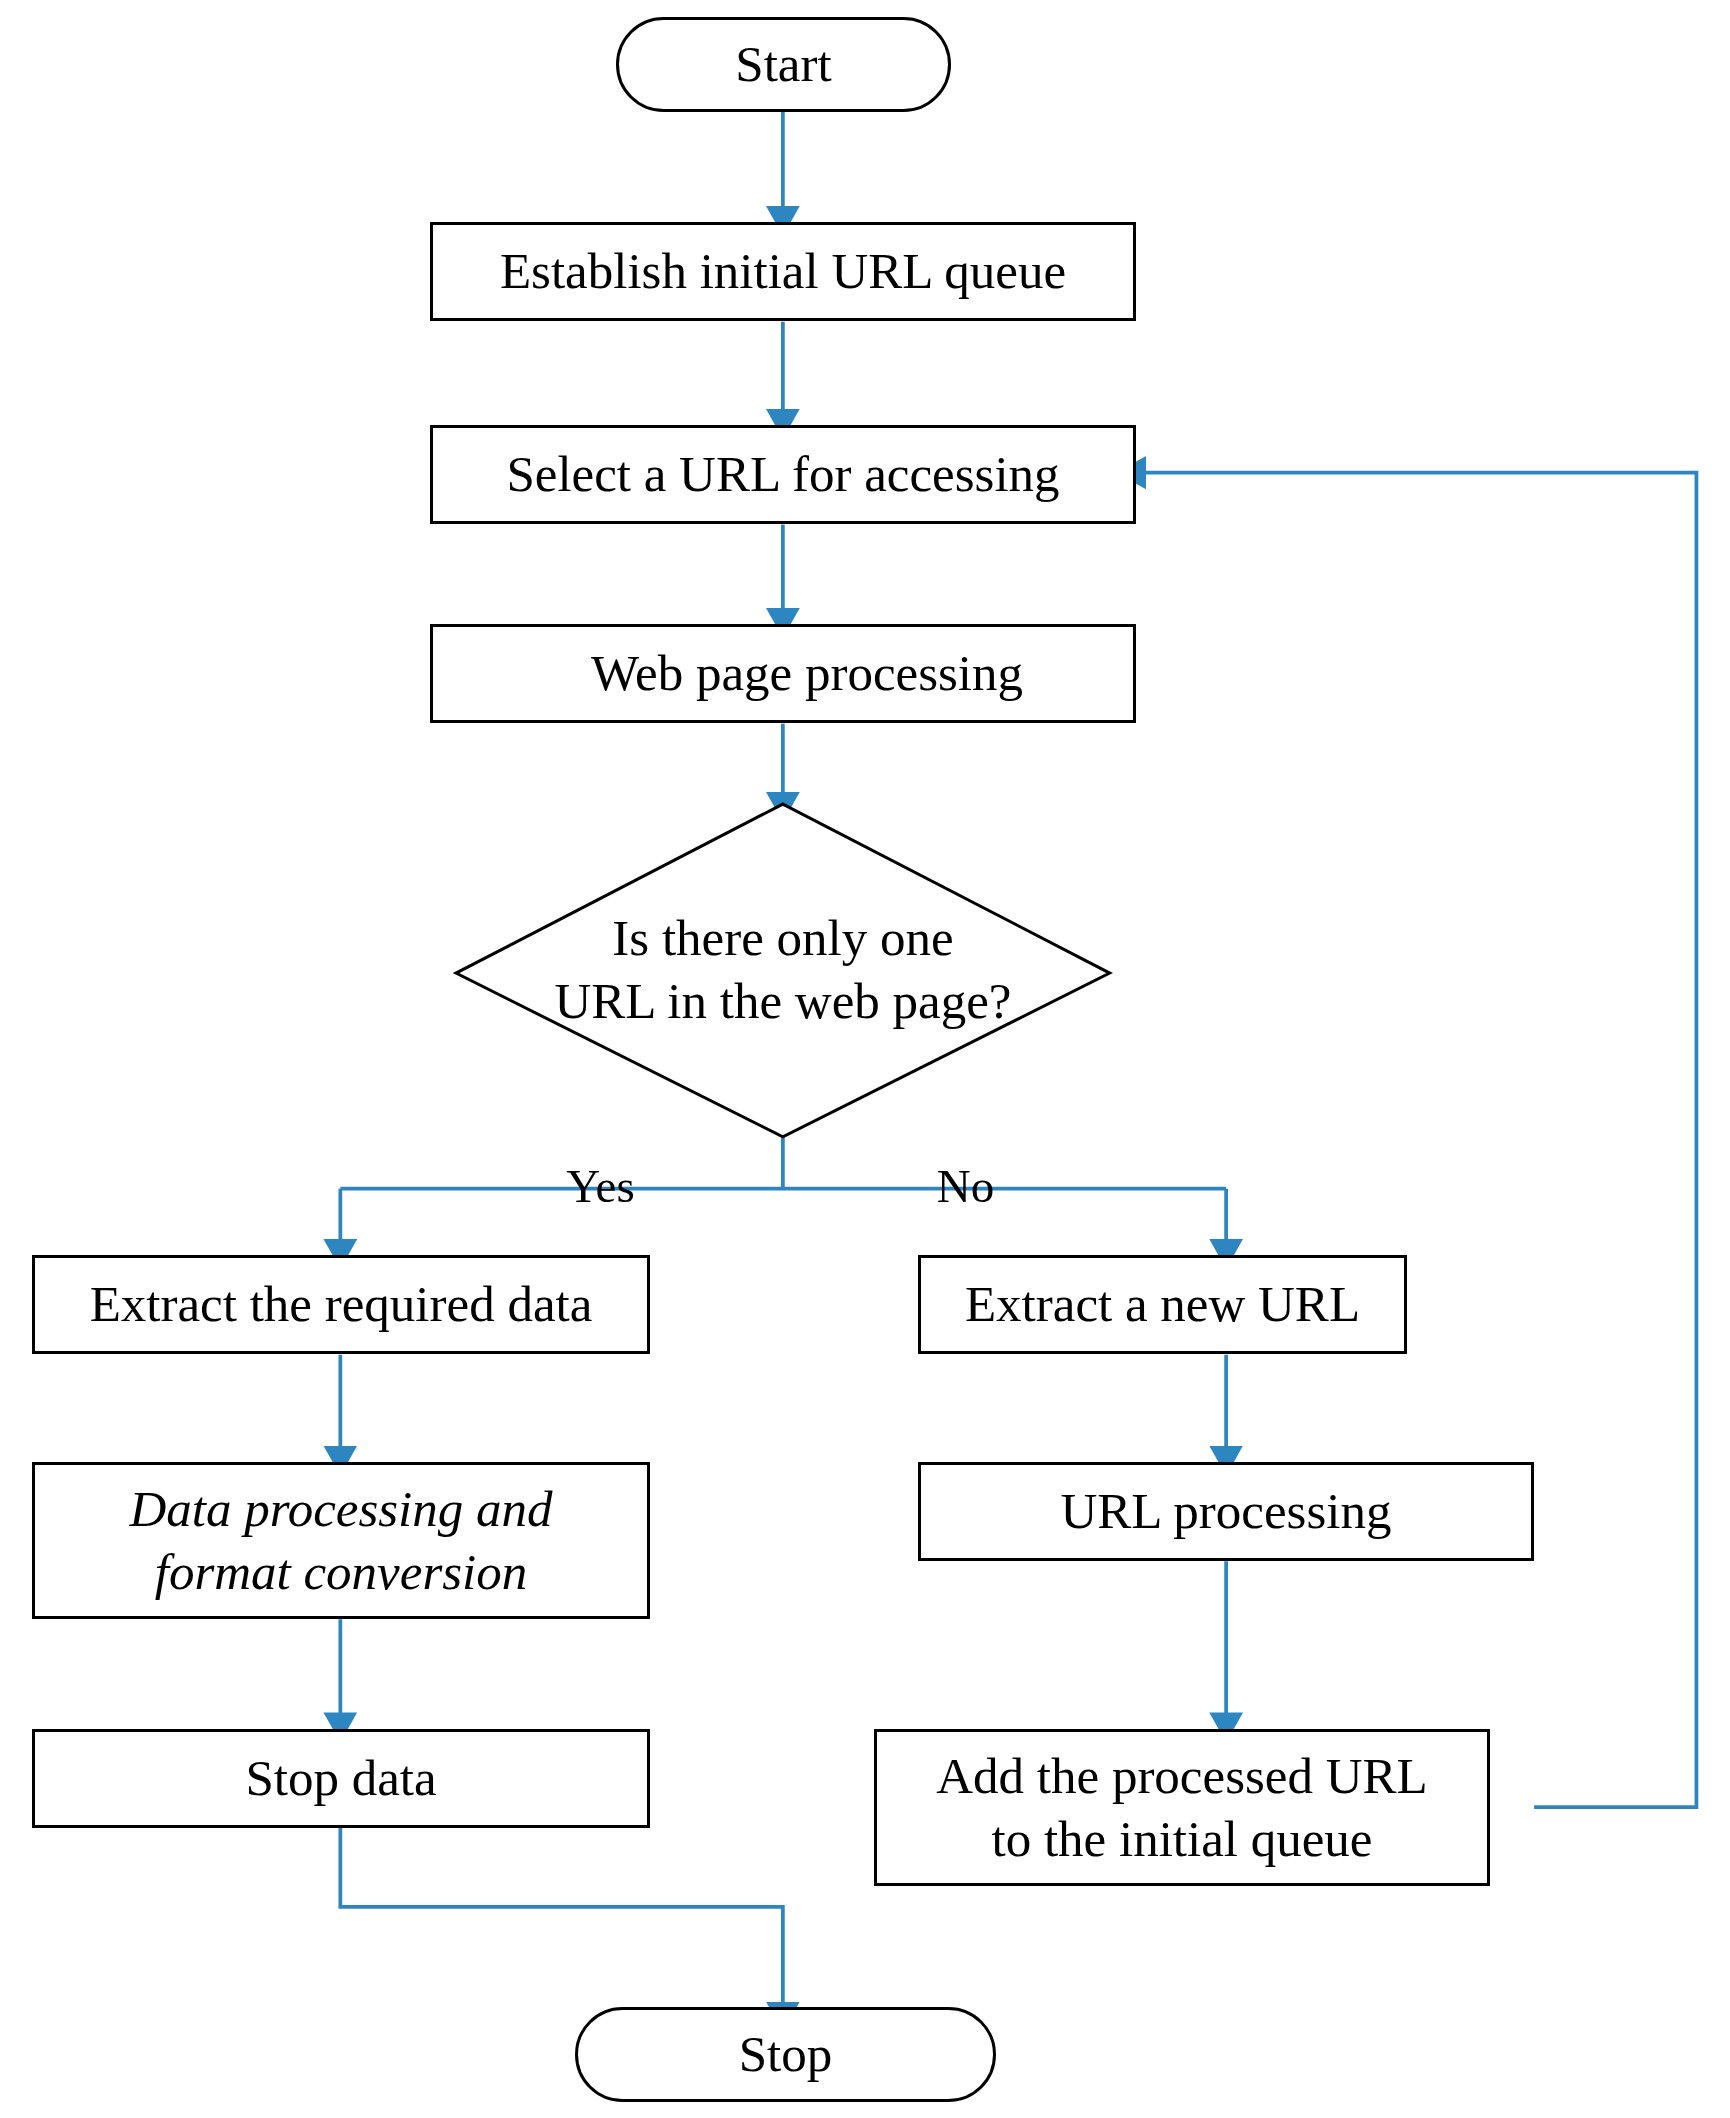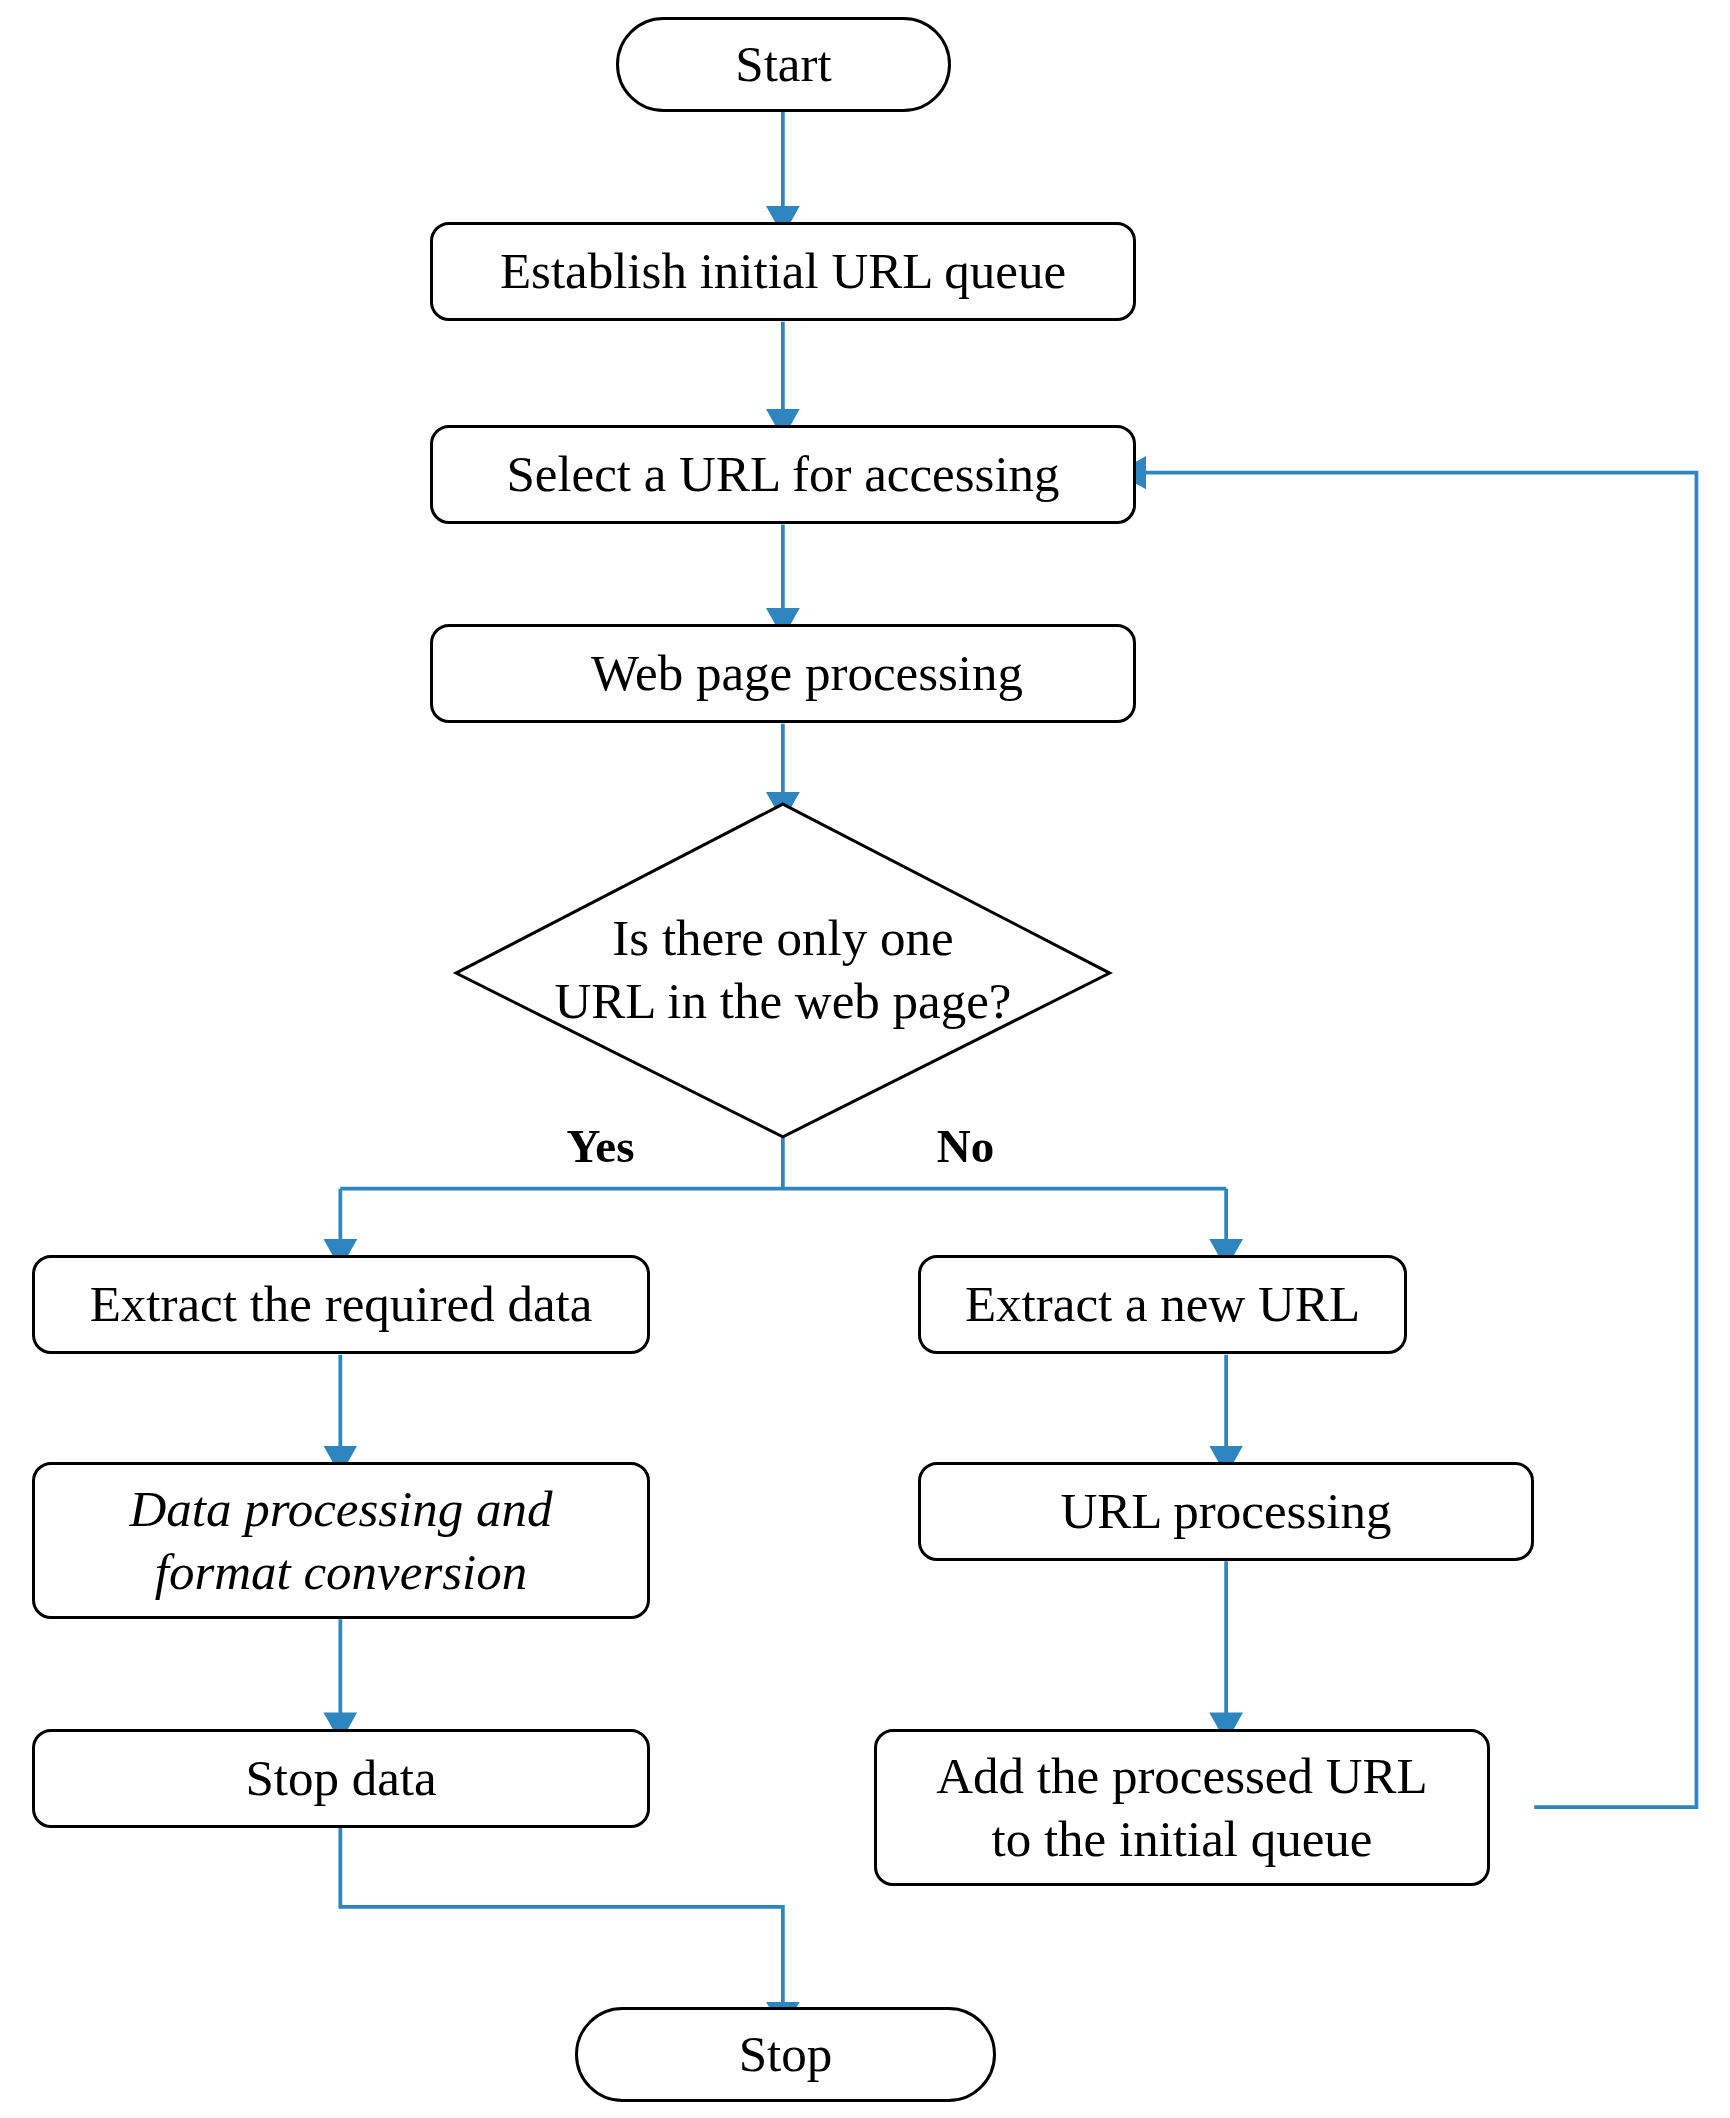--- a/index.html
+++ b/index.html
@@ -1,28 +1,28 @@
 <!DOCTYPE html>
 <html style="font-size:12px"><head>
 <meta charset="utf-8">
 <style>
   html,body{margin:0;padding:0;background:#ffffff;}
   body{width:1731px;height:2119px;position:relative;overflow:hidden;
        font-family:"Liberation Serif","DejaVu Serif",serif;color:#000;}
   #stage{position:absolute;left:0;top:0;width:1731px;height:2119px;}
   svg.edges{position:absolute;left:0;top:0;width:1731px;height:2119px;pointer-events:none;}
   .node{position:absolute;box-sizing:border-box;display:flex;align-items:center;
-        justify-content:center;text-align:center;background:#fff;border-radius:19px;}
+        justify-content:center;text-align:center;background:#fff;}
   .proc{border:3px solid #000;}
   .term{border:3px solid #000;border-radius:53px;}
   .node .label{display:block;line-height:1.22;padding:0 7.5px;white-space:pre-line;}
   .diamond-wrap{position:absolute;}
   .diamond-wrap .label{position:absolute;left:50%;top:50%;transform:translate(-50%,-50%);
         width:646px;text-align:center;line-height:1.25;white-space:pre-line;}
-  .branch-label{position:absolute;font-weight:bold;}
+  .branch-label{position:absolute;font-weight:normal;margin-top:40px;}
   .f68{font-size:51px;}
   .f62{font-size:47px;}
 </style>
 </head>
 <body>
 
 <div id="stage">
 
   <svg class="edges" viewBox="0 0 2304 2820" xmlns="http://www.w3.org/2000/svg">
     <defs>

